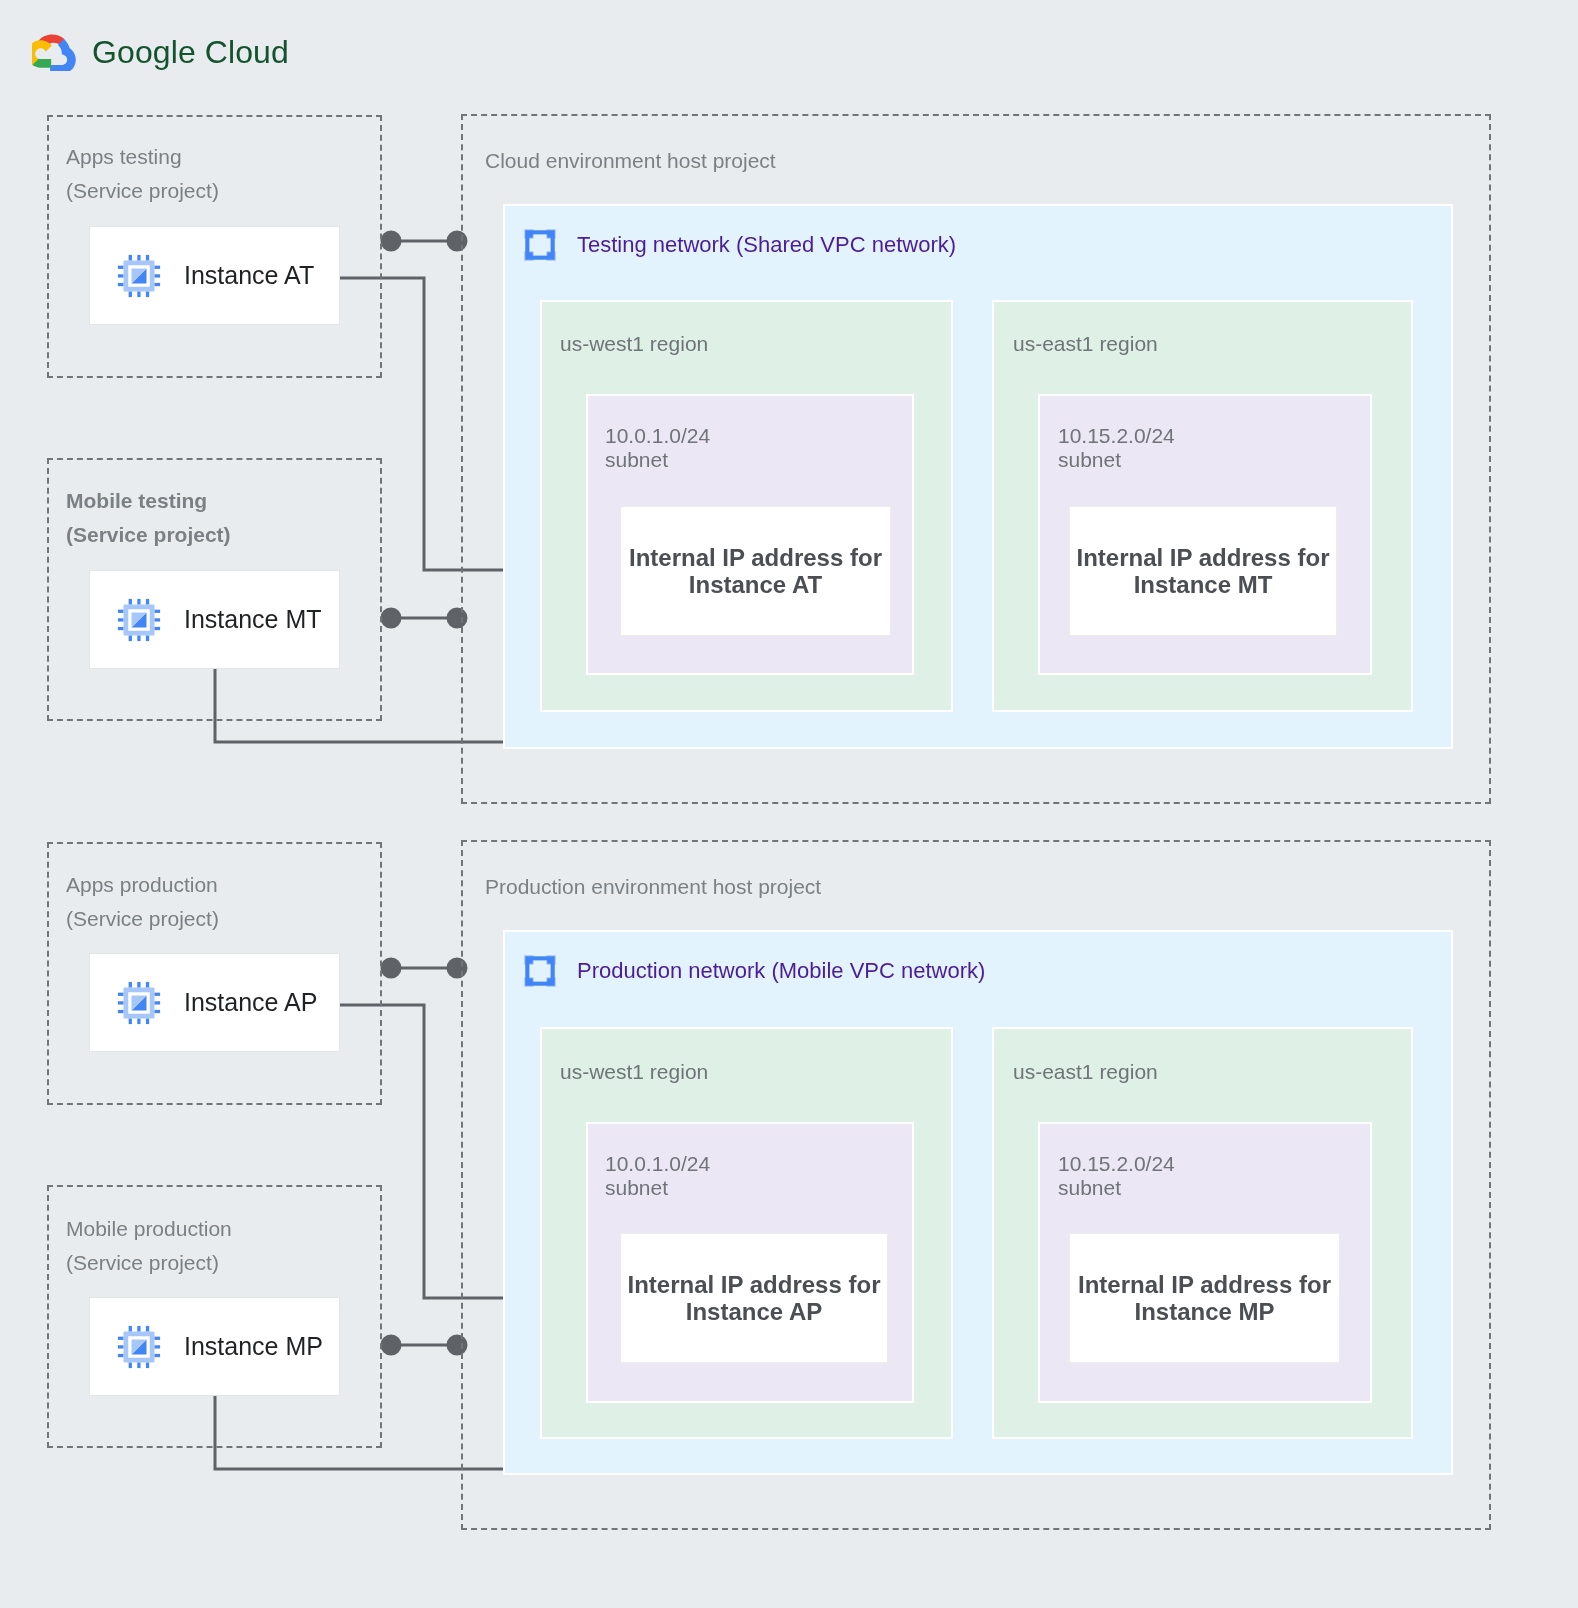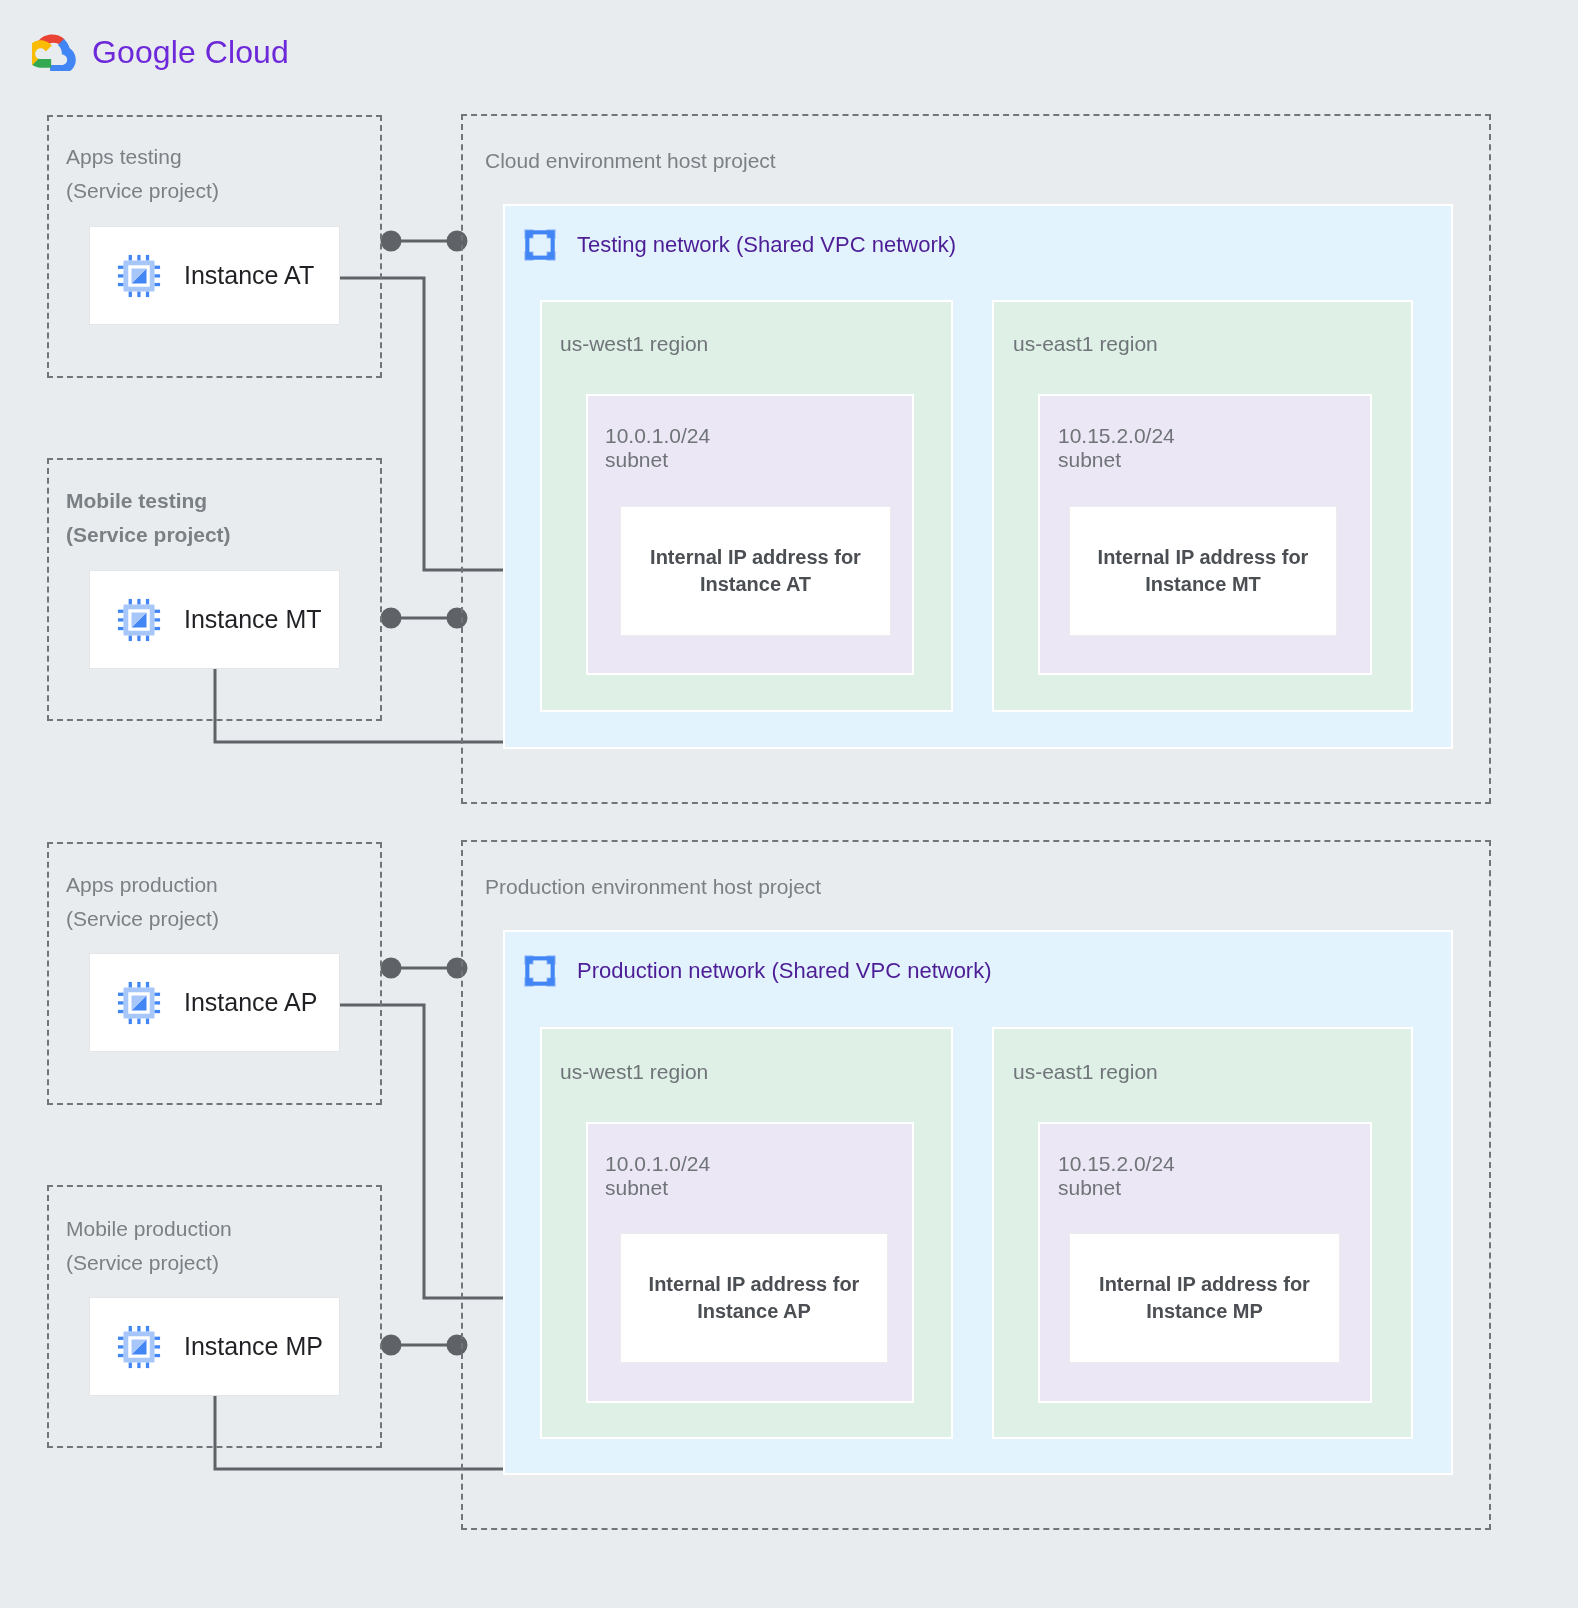--- a/index.html
+++ b/index.html
@@ -23,21 +23,21 @@
   .gc-logo {
     position: absolute;
     left: 32px;
     top: 33px;
     display: flex;
     align-items: center;
     gap: 14px;
   }
   .gc-logo-text {
     font-size: 32px;
-    color: #6d28d9;
+    color: #14532d;
     letter-spacing: .1px;
     white-space: nowrap;
   }
   .gc-logo-text b { font-weight: 400; }
 
   
   .dashed-box {
     position: absolute;
     border: 2px dashed #6f7579;
     box-sizing: border-box;
@@ -120,21 +120,21 @@
     position: absolute;
     background: #ffffff;
     border: 1px solid #ececed;
     box-sizing: border-box;
     display: flex;
     align-items: center;
     justify-content: center;
     text-align: center;
   }
   .ip-card-text {
-    font-size: 20px;
+    font-size: 24px;
     font-weight: bold;
     color: #4b4e52;
     line-height: 27px;
     white-space: pre-line;
   }
 
   
   .conn-svg {
     position: absolute;
     left: 0;
@@ -364,21 +364,21 @@
         <rect x="16" y="2" width="6" height="6" fill="#a7c7fa"></rect>
         <rect x="2" y="16" width="6" height="6" fill="#a7c7fa"></rect>
         <rect x="16" y="16" width="6" height="6" fill="#a7c7fa"></rect>
         <rect x="4" y="4" width="16" height="16" fill="none" stroke="#4285f4" stroke-width="2.6"></rect>
         <rect x="3.2" y="3.2" width="4.2" height="4.2" fill="#4285f4"></rect>
         <rect x="16.6" y="3.2" width="4.2" height="4.2" fill="#4285f4"></rect>
         <rect x="3.2" y="16.6" width="4.2" height="4.2" fill="#4285f4"></rect>
         <rect x="16.6" y="16.6" width="4.2" height="4.2" fill="#4285f4"></rect>
       </svg>
     </span>
-    <span class="vpc-title">Production network (Shared VPC network)</span>
+    <span class="vpc-title">Production network (Mobile VPC network)</span>
   </div>
 
   <div class="region-panel" style="left:540px; top:1027px; width:413px; height:412px;"></div>
   <div class="region-title" style="left:560px; top:1060px;">us-west1 region</div>
   <div class="subnet-panel" style="left:586px; top:1122px; width:328px; height:281px;"></div>
   <div class="subnet-title" style="left:605px; top:1152px;">10.0.1.0/24
 subnet</div>
   <div class="ip-card" style="left:620px; top:1233px; width:268px; height:130px;">
     <span class="ip-card-text">Internal IP address for
 Instance AP</span>

